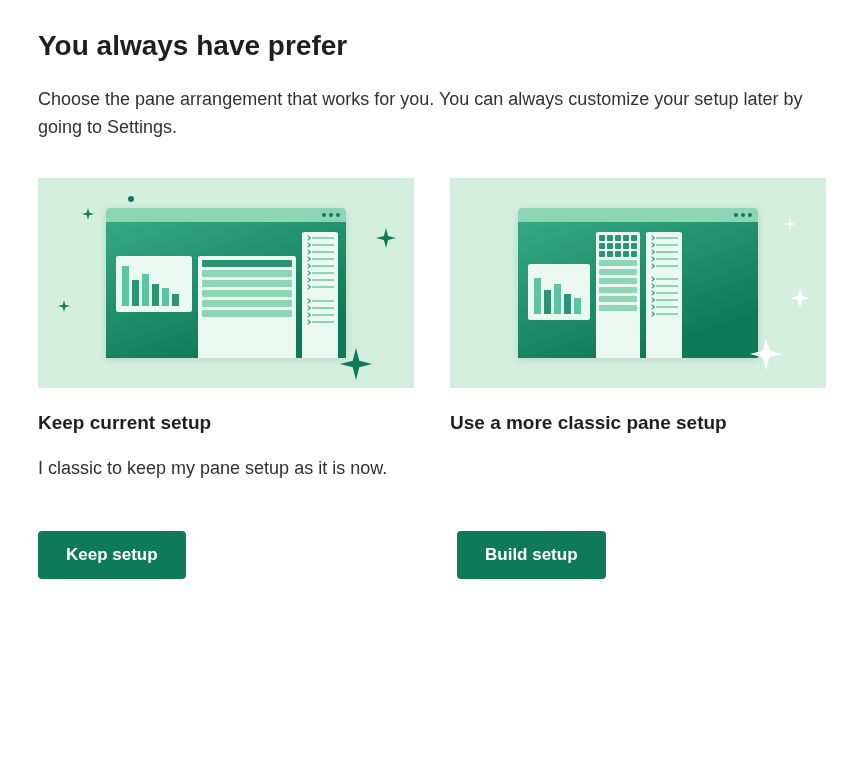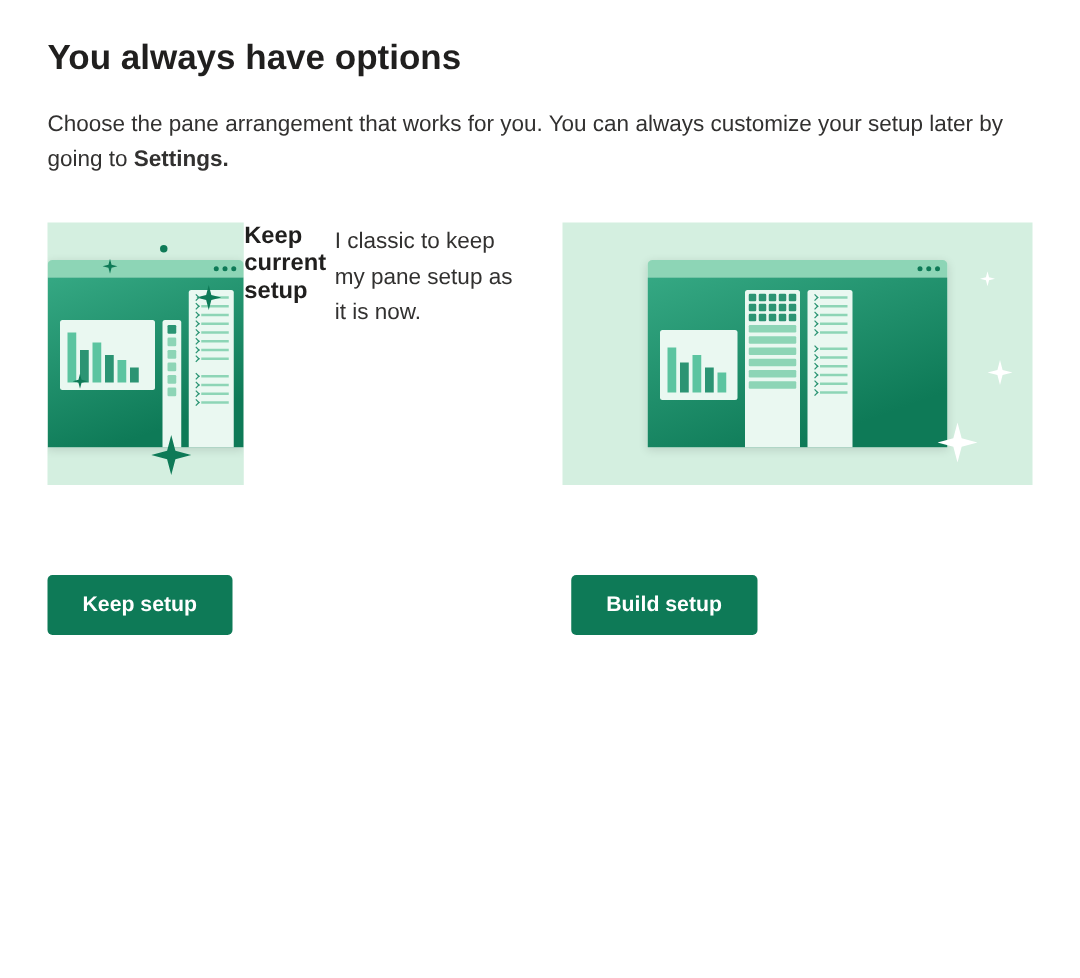--- a/index.html
+++ b/index.html
@@ -21,29 +21,30 @@
       color: #201f1e;
       margin-bottom: 24px;
     }
     .description {
       font-size: 18px;
       color: #323130;
       line-height: 1.55;
       margin-bottom: 36px;
     }
     .description .settings-word {
-      font-weight: 700;
+      font-weight: 400;
     }
     .options-row {
       display: flex;
       gap: 36px;
     }
     .option-col {
       flex: 1;
       display: flex;
+      flex-direction: column;
     }
     .option-image {
       width: 100%;
       height: 210px;
       background: #d4efe0;
       position: relative;
       overflow: hidden;
       margin-bottom: 24px;
       display: flex;
       align-items: center;
@@ -194,21 +195,21 @@
       position: absolute;
       width: 6px;
       height: 6px;
       border-radius: 50%;
       background: #0e7a57;
     }
   </style>
 </head>
 <body>
 
-<h1 class="page-title">You always have options</h1>
+<h1 class="page-title">You always have prefer</h1>
 
 <p class="description">
   <span>Choose the pane arrangement that works for you. You can always customize your setup later by going to </span><span class="settings-word">Settings.</span>
 </p>
 
 <div class="options-row">
 
   <div class="option-col">
     <div class="option-image">
       <span class="corner-dot" style="top:18px; left:90px;"></span>
@@ -391,20 +392,21 @@
             <div class="tiny-row">
                 <span class="line"></span>
               </div>
             <div class="tiny-row">
                 <span class="line"></span>
               </div>
           </div>
         </div>
       </div>
     </div>
+    <h2 class="option-title">Use a more classic pane setup</h2>
   </div>
 
 </div>
 
 <div class="button-row">
   <div class="button-slot">
     <button class="primary-btn">Keep setup</button>
   </div>
   <div class="button-slot">
     <button class="primary-btn">Build setup</button>

